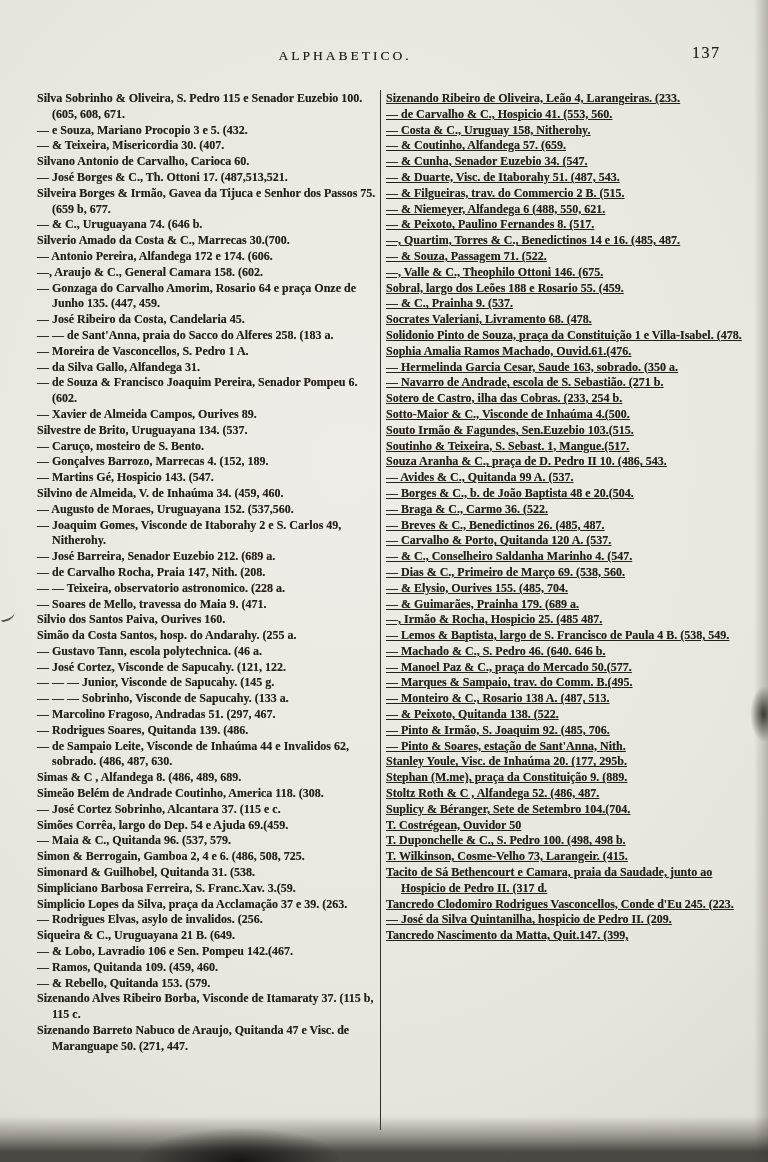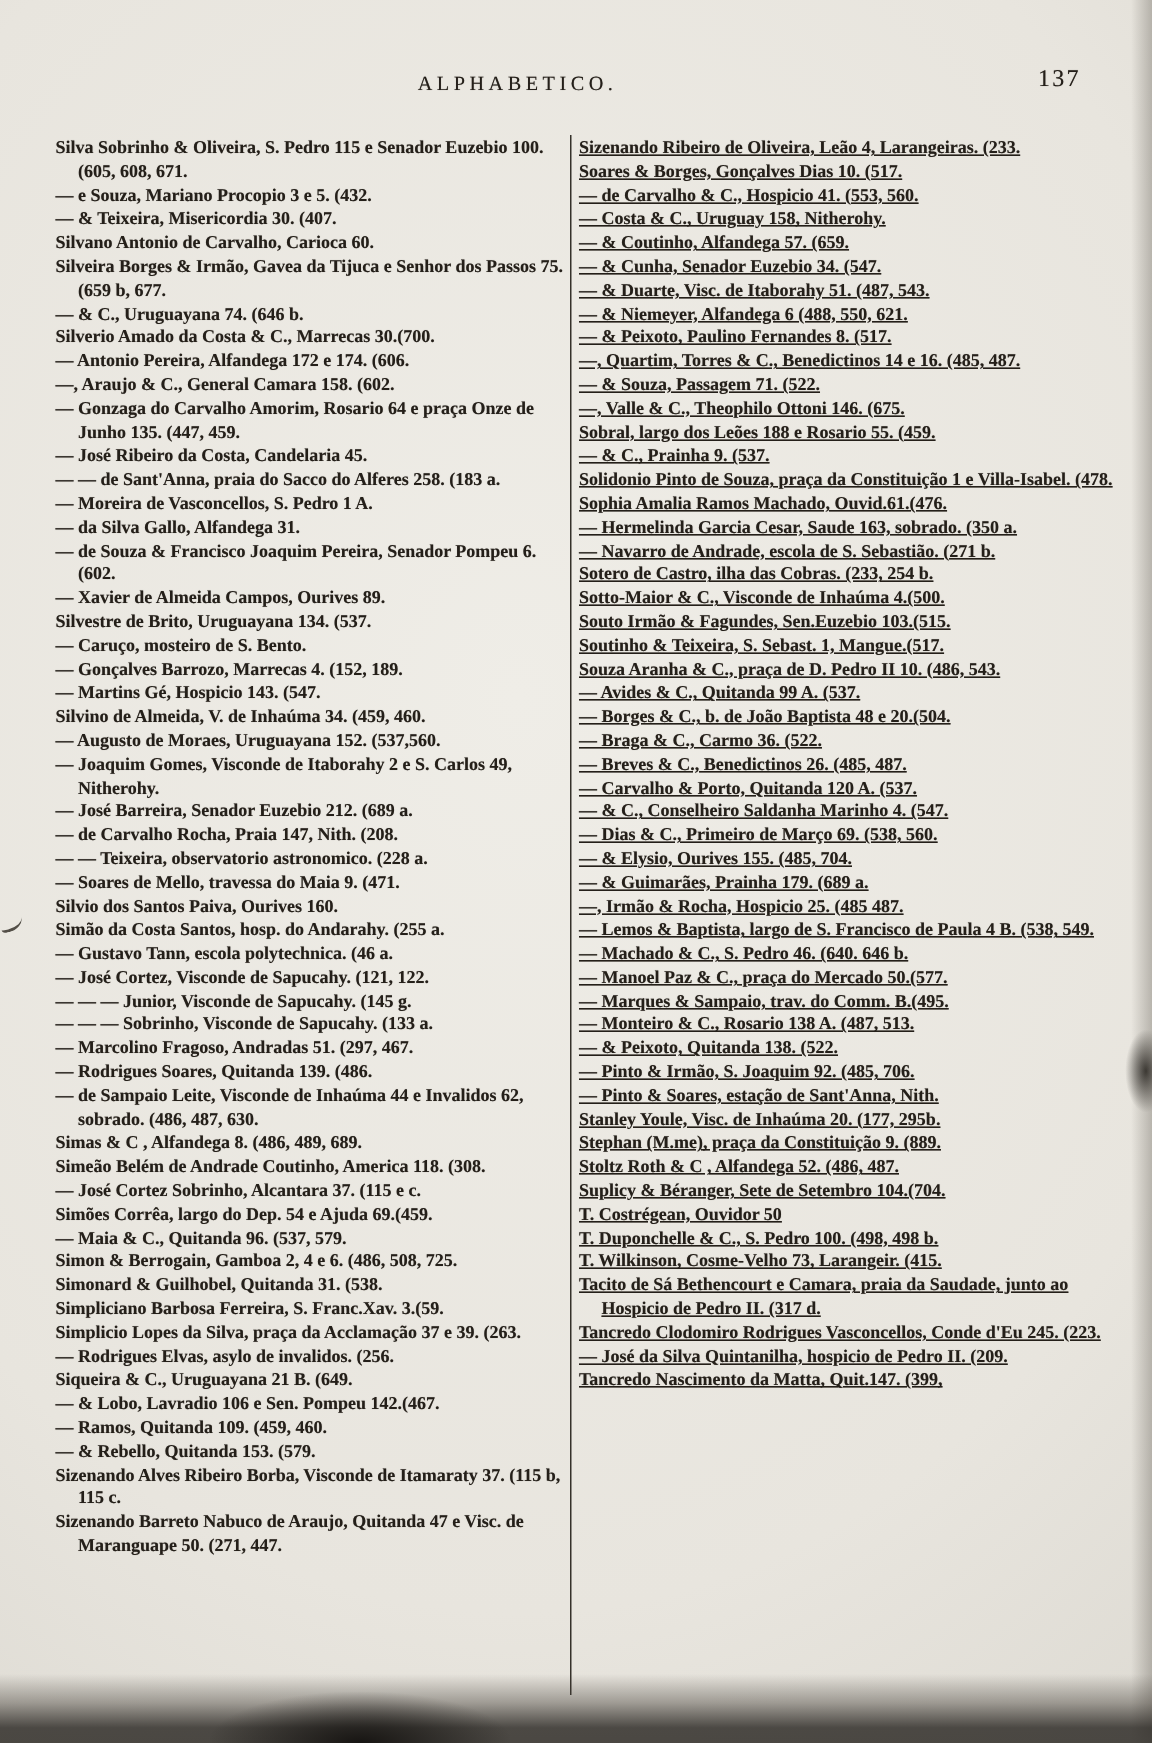--- a/index.html
+++ b/index.html
@@ -80,20 +80,21 @@
   <div class="header-title">ALPHABETICO.</div>
   <div class="page-number">137</div>
 
   <div class="divider"></div>
 
   <div class="col col-left" id="col-left">
       <p class="entry">Silva Sobrinho &amp; Oliveira, S. Pedro 115 e Senador Euzebio 100. (605, 608, 671.</p>
       <p class="entry">— e Souza, Mariano Procopio 3 e 5. (432.</p>
       <p class="entry">— &amp; Teixeira, Misericordia 30. (407.</p>
       <p class="entry">Silvano Antonio de Carvalho, Carioca 60.</p>
+      <p class="entry">— José Borges &amp; C., Th. Ottoni 17. (487,513,521.</p>
       <p class="entry">Silveira Borges &amp; Irmão, Gavea da Tijuca e Senhor dos Passos 75. (659 b, 677.</p>
       <p class="entry">— &amp; C., Uruguayana 74. (646 b.</p>
       <p class="entry">Silverio Amado da Costa &amp; C., Marrecas 30.(700.</p>
       <p class="entry">— Antonio Pereira, Alfandega 172 e 174. (606.</p>
       <p class="entry">—, Araujo &amp; C., General Camara 158. (602.</p>
       <p class="entry">— Gonzaga do Carvalho Amorim, Rosario 64 e praça Onze de Junho 135. (447, 459.</p>
       <p class="entry">— José Ribeiro da Costa, Candelaria 45.</p>
       <p class="entry">— — de Sant'Anna, praia do Sacco do Alferes 258. (183 a.</p>
       <p class="entry">— Moreira de Vasconcellos, S. Pedro 1 A.</p>
       <p class="entry">— da Silva Gallo, Alfandega 31.</p>
@@ -132,33 +133,34 @@
       <p class="entry">Siqueira &amp; C., Uruguayana 21 B. (649.</p>
       <p class="entry">— &amp; Lobo, Lavradio 106 e Sen. Pompeu 142.(467.</p>
       <p class="entry">— Ramos, Quitanda 109. (459, 460.</p>
       <p class="entry">— &amp; Rebello, Quitanda 153. (579.</p>
       <p class="entry">Sizenando Alves Ribeiro Borba, Visconde de Itamaraty 37. (115 b, 115 c.</p>
       <p class="entry">Sizenando Barreto Nabuco de Araujo, Quitanda 47 e Visc. de Maranguape 50. (271, 447.</p>
     </div>
 
   <div class="col col-right" id="col-right">
       <p class="entry">Sizenando Ribeiro de Oliveira, Leão 4, Larangeiras. (233.</p>
-      <p class="entry">Soares &amp; Borges, Gonçalves Dias 10. (517.</p>
       <p class="entry">— de Carvalho &amp; C., Hospicio 41. (553, 560.</p>
       <p class="entry">— Costa &amp; C., Uruguay 158, Nitherohy.</p>
       <p class="entry">— &amp; Coutinho, Alfandega 57. (659.</p>
       <p class="entry">— &amp; Cunha, Senador Euzebio 34. (547.</p>
       <p class="entry">— &amp; Duarte, Visc. de Itaborahy 51. (487, 543.</p>
+      <p class="entry">— &amp; Filgueiras, trav. do Commercio 2 B. (515.</p>
       <p class="entry">— &amp; Niemeyer, Alfandega 6 (488, 550, 621.</p>
       <p class="entry">— &amp; Peixoto, Paulino Fernandes 8. (517.</p>
       <p class="entry">—, Quartim, Torres &amp; C., Benedictinos 14 e 16. (485, 487.</p>
       <p class="entry">— &amp; Souza, Passagem 71. (522.</p>
       <p class="entry">—, Valle &amp; C., Theophilo Ottoni 146. (675.</p>
       <p class="entry">Sobral, largo dos Leões 188 e Rosario 55. (459.</p>
       <p class="entry">— &amp; C., Prainha 9. (537.</p>
+      <p class="entry">Socrates Valeriani, Livramento 68. (478.</p>
       <p class="entry">Solidonio Pinto de Souza, praça da Constituição 1 e Villa-Isabel. (478.</p>
       <p class="entry">Sophia Amalia Ramos Machado, Ouvid.61.(476.</p>
       <p class="entry">— Hermelinda Garcia Cesar, Saude 163, sobrado. (350 a.</p>
       <p class="entry">— Navarro de Andrade, escola de S. Sebastião. (271 b.</p>
       <p class="entry">Sotero de Castro, ilha das Cobras. (233, 254 b.</p>
       <p class="entry">Sotto-Maior &amp; C., Visconde de Inhaúma 4.(500.</p>
       <p class="entry">Souto Irmão &amp; Fagundes, Sen.Euzebio 103.(515.</p>
       <p class="entry">Soutinho &amp; Teixeira, S. Sebast. 1, Mangue.(517.</p>
       <p class="entry">Souza Aranha &amp; C., praça de D. Pedro II 10. (486, 543.</p>
       <p class="entry">— Avides &amp; C., Quitanda 99 A. (537.</p>

